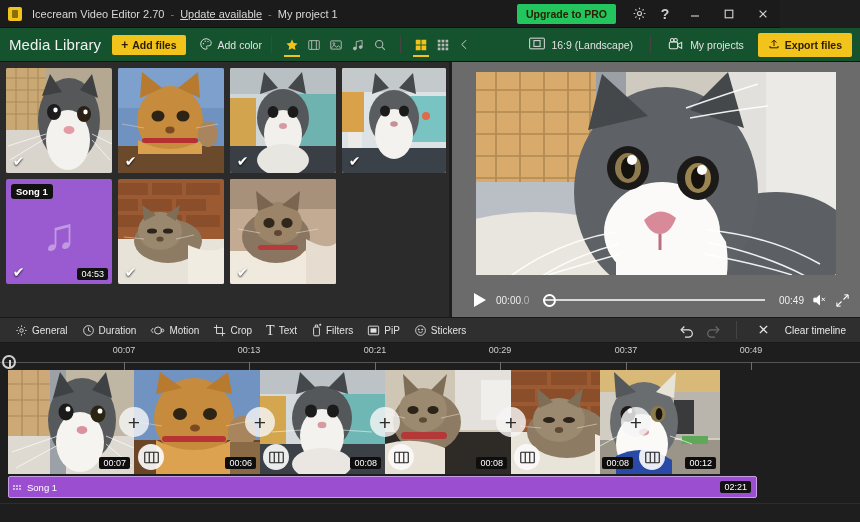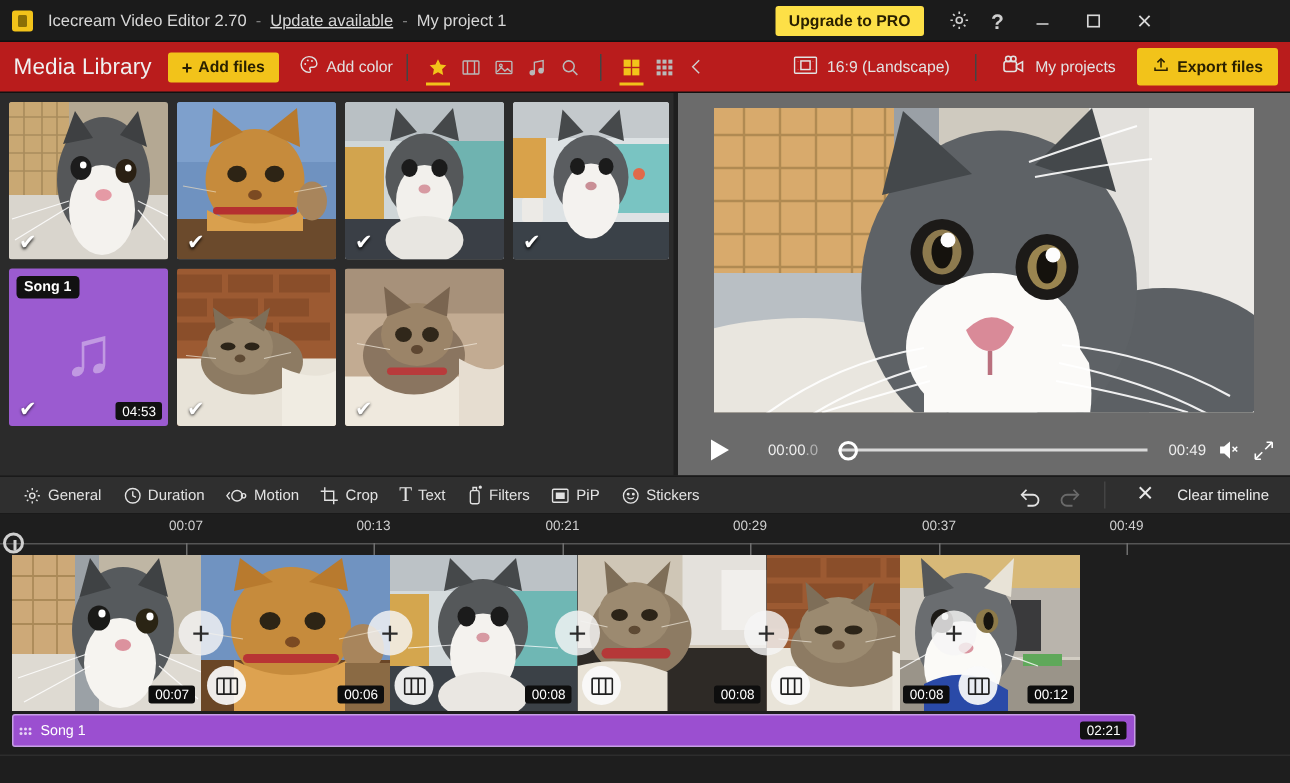--- a/index.html
+++ b/index.html
@@ -25,36 +25,36 @@
   .app-logo:after{
     content:""; position:absolute; left:4px; top:3px; width:6px; height:8px;
     background:#8a6f06; border-radius:1px;
   }
   .title-text { color:#d8d8d8; font-size:11px; margin-left:10px; white-space:nowrap; }
   .title-sep { color:#7d7d7d; font-size:11px; margin:0 6px; }
   .title-link { color:#d8d8d8; font-size:11px; text-decoration:underline; cursor:pointer; }
   .title-proj { color:#d8d8d8; font-size:11px; }
   .tb-right { margin-left:auto; display:flex; align-items:center; height:28px; }
   .upgrade-btn {
-    background:#fde047; color:#2a2000; font-size:10.5px; font-weight:bold;
+    background:#22c55e; color:#2a2000; font-size:10.5px; font-weight:bold;
     padding:4px 9px; border:none; border-radius:2px; cursor:pointer; margin-right:10px;
   }
   .tb-icon {
     width:26px; height:28px; display:flex; align-items:center; justify-content:center;
     color:#cfcfcf; cursor:pointer;
   }
   .win-btn {
     width:34px; height:28px; display:flex; align-items:center; justify-content:center;
     color:#d8d8d8; cursor:pointer; font-size:13px;
   }
 
   
   .menubar {
     position:absolute; left:0; top:28px; width:860px; height:34px;
-    background:#b91c1c; display:flex; align-items:center;
+    background:#14532d; display:flex; align-items:center;
     border-bottom:1px solid #111;
   }
   .ml-title { color:#f0f0f0; font-size:15px; margin-left:9px; letter-spacing:.1px; }
   .addfiles-btn {
     background:#f2c31a; color:#2a2000; font-size:10.5px; font-weight:bold;
     padding:4px 9px; border:none; border-radius:2px; cursor:pointer; margin-left:11px;
     display:flex; align-items:center; gap:4px;
   }
   .addcolor-btn {
     display:flex; align-items:center; gap:5px; margin-left:13px;
@@ -125,21 +125,21 @@
   }
   .ctrlbar {
     position:absolute; left:0; bottom:0; width:408px; height:34px;
     display:flex; align-items:center; padding:0 10px; gap:8px;
   }
   .play-btn {
     width:0; height:0; border-left:12px solid #fff;
     border-top:7px solid transparent; border-bottom:7px solid transparent;
     cursor:pointer; margin-left:12px; flex:none;
   }
-  .time-cur { color:#eee; font-size:10px; margin-left:18px; white-space:nowrap; }
+  .time-cur { color:#eee; font-size:10px; margin-left:2px; white-space:nowrap; }
   .time-cur .frac { color:#b3b3b3; }
   .scrub-wrap { flex:1; height:18px; display:flex; align-items:center; position:relative; margin:0 6px; cursor:pointer; }
   .scrub-line { position:absolute; left:0; right:0; height:2px; background:#d9d9d9; }
   .scrub-knob {
     width:13px; height:13px; border-radius:50%; border:2px solid #fff;
     background:transparent; position:relative; z-index:2;
   }
   .time-tot { color:#eee; font-size:10px; white-space:nowrap; }
   .ctrl-icon { color:#fff; cursor:pointer; display:flex; align-items:center; }
 

